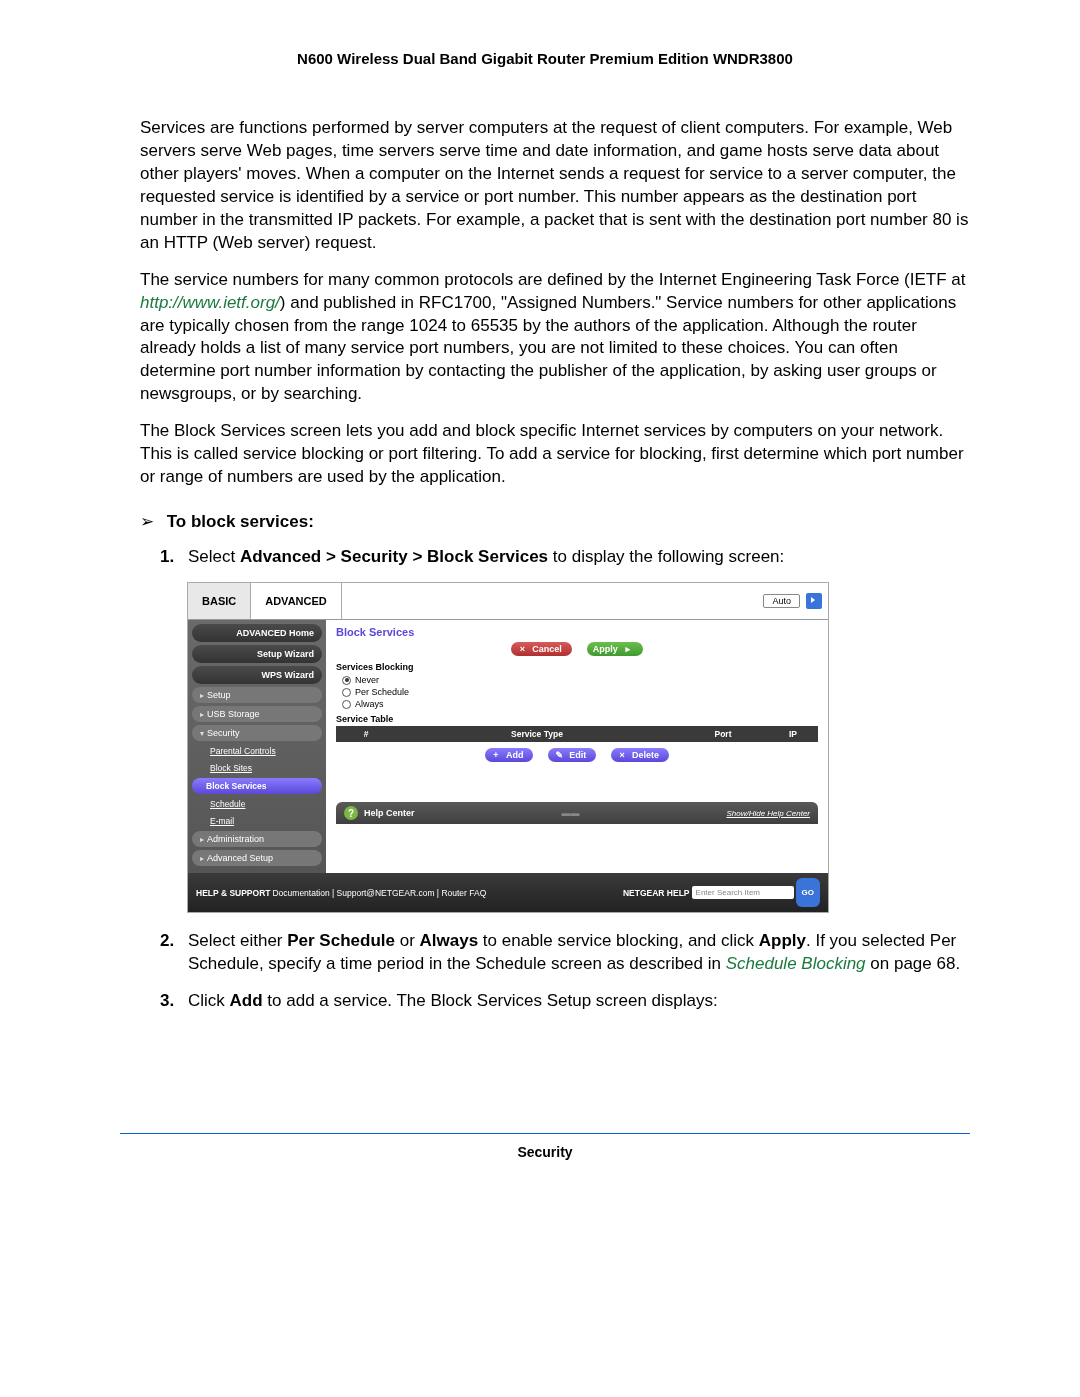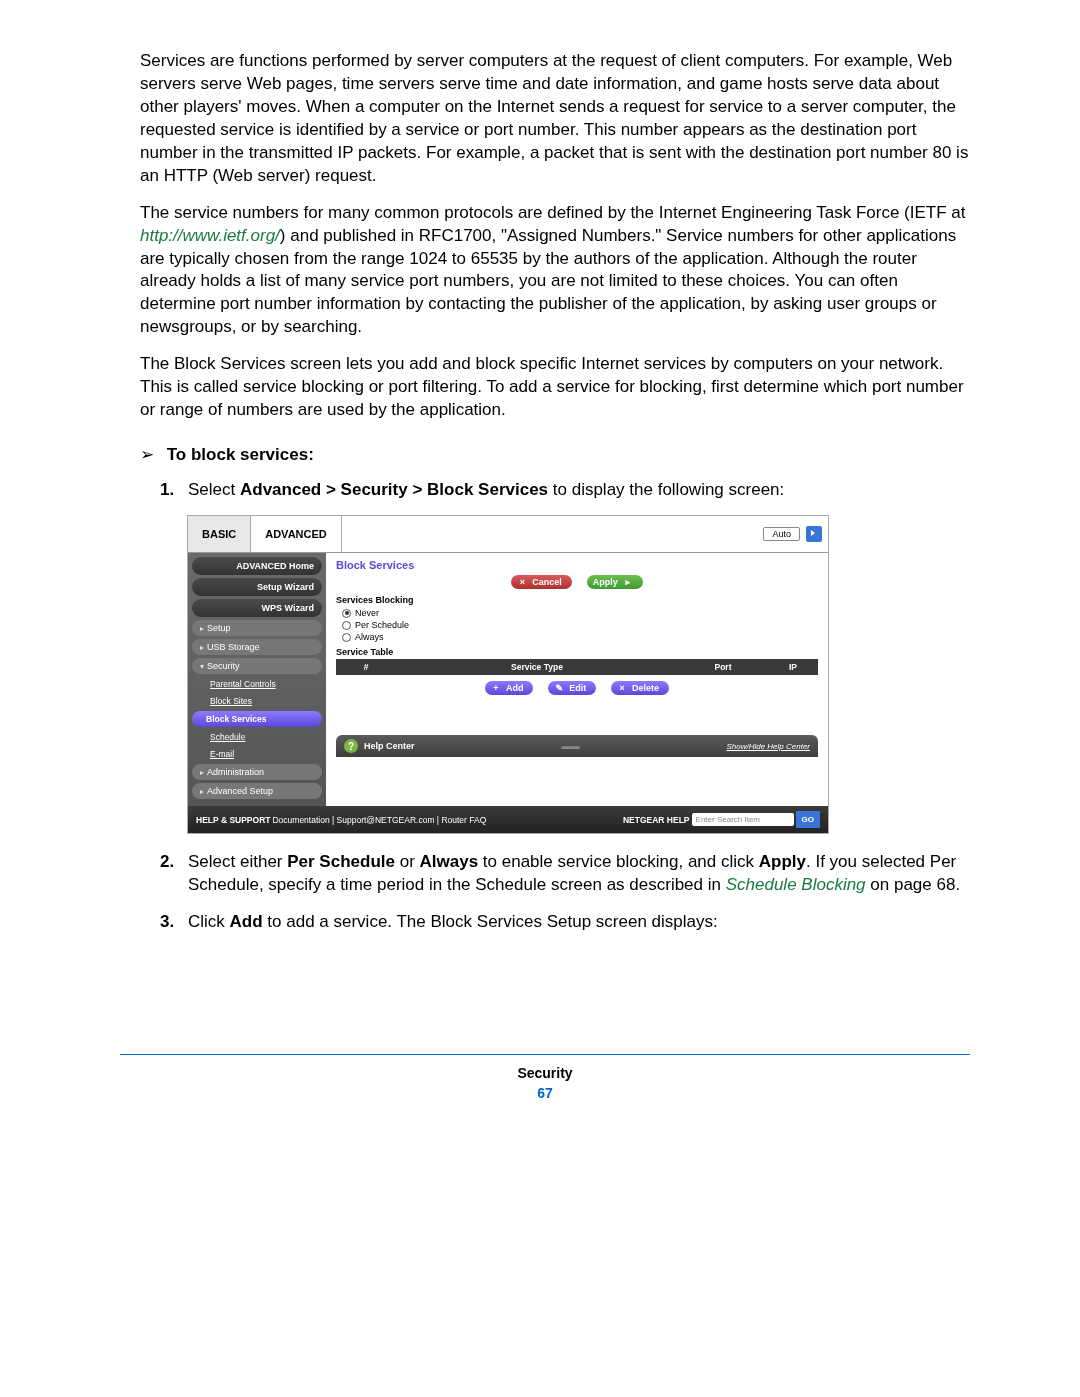--- a/index.html
+++ b/index.html
@@ -204,38 +204,39 @@
     padding:5px 8px;
     gap:2px;
   }
   .footer-bar .hl{font-weight:bold;}
   .footer-bar .spacer{flex:1;}
   .search-box{
     background:#fff;color:#888;font-size:8px;padding:2px 4px;border-radius:2px;width:102px;
   }
   .go-btn{
     background:#3a74d8;color:#fff;font-size:8px;font-weight:bold;
-    padding:4px 6px;border-radius:0;
+    padding:10px 6px;border-radius:6px;
   }
   
   .page-footer{
     margin-top:120px;
     border-top:1px solid #0066cc;
     padding-top:10px;
     text-align:center;
   }
   .page-footer .sec{ font-weight:bold; font-size:14px; }
   .page-footer .pg{ color:#0066cc; font-weight:bold; font-size:14px; margin-top:4px;}
   .xref{ color:#1a7a3e; font-style:italic; }
   b{font-weight:bold;}
 </style>
 </head>
 <body>
 <div class="page">
 
+<div class="doc-header">N600 Wireless Dual Band Gigabit Router Premium Edition WNDR3800</div>
 
 
 <div class="body-text">
   <p>Services are functions performed by server computers at the request of client computers. For example, Web servers serve Web pages, time servers serve time and date information, and game hosts serve data about other players' moves. When a computer on the Internet sends a request for service to a server computer, the requested service is identified by a service or port number. This number appears as the destination port number in the transmitted IP packets. For example, a packet that is sent with the destination port number 80 is an HTTP (Web server) request.</p>
   <p>
     <span>The service numbers for many common protocols are defined by the Internet Engineering Task Force (IETF at </span><a class="link">http://www.ietf.org/</a><span>) and published in RFC1700, "Assigned Numbers." Service numbers for other applications are typically chosen from the range 1024 to 65535 by the authors of the application. Although the router already holds a list of many service port numbers, you are not limited to these choices. You can often determine port number information by contacting the publisher of the application, by asking user groups or newsgroups, or by searching.</span>
   </p>
   <p>The Block Services screen lets you add and block specific Internet services by computers on your network. This is called service blocking or port filtering. To add a service for blocking, first determine which port number or range of numbers are used by the application.</p>
 </div>
 
@@ -349,16 +350,15 @@
     <span>Select either </span><b>Per Schedule</b><span> or </span><b>Always</b><span> to enable service blocking, and click </span><b>Apply</b><span>. If you selected Per Schedule, specify a time period in the Schedule screen as described in </span><span class="xref">Schedule Blocking</span><span> on page 68.</span>
   </li>
   <li>
     <span class="num">3.</span>
     <span>Click </span><b>Add</b><span> to add a service. The Block Services Setup screen displays:</span>
   </li>
 </ol>
 
 <div class="page-footer">
   <div class="sec">Security</div>
-  <div class="pg">67</div>
 </div>
 
 </div>
 
 </body></html>

